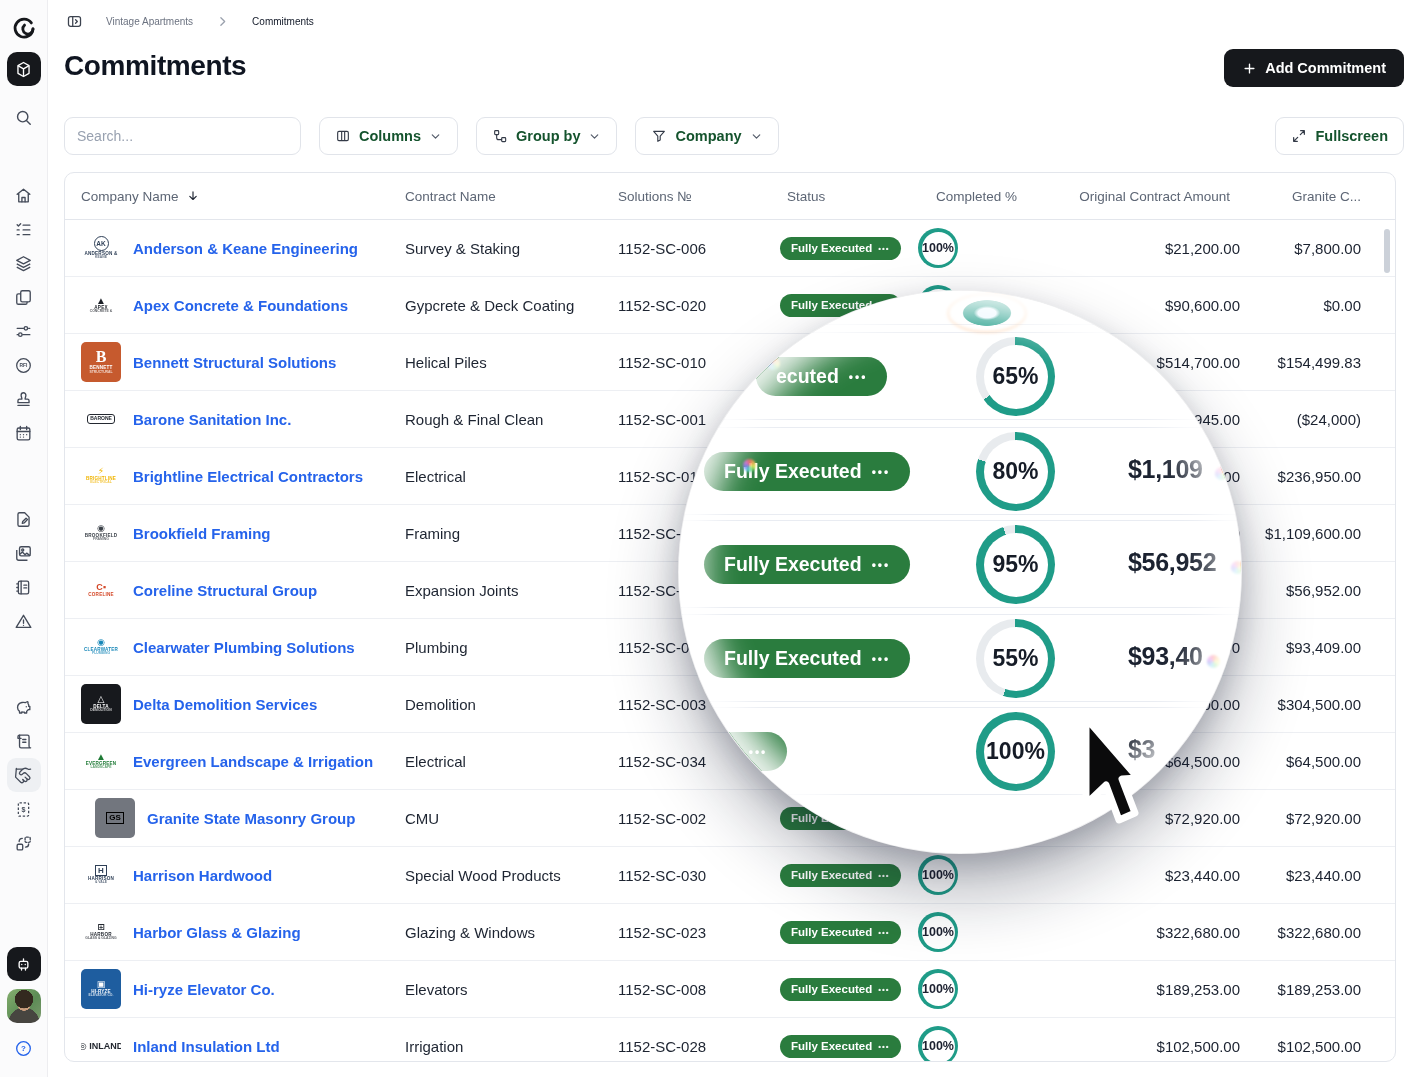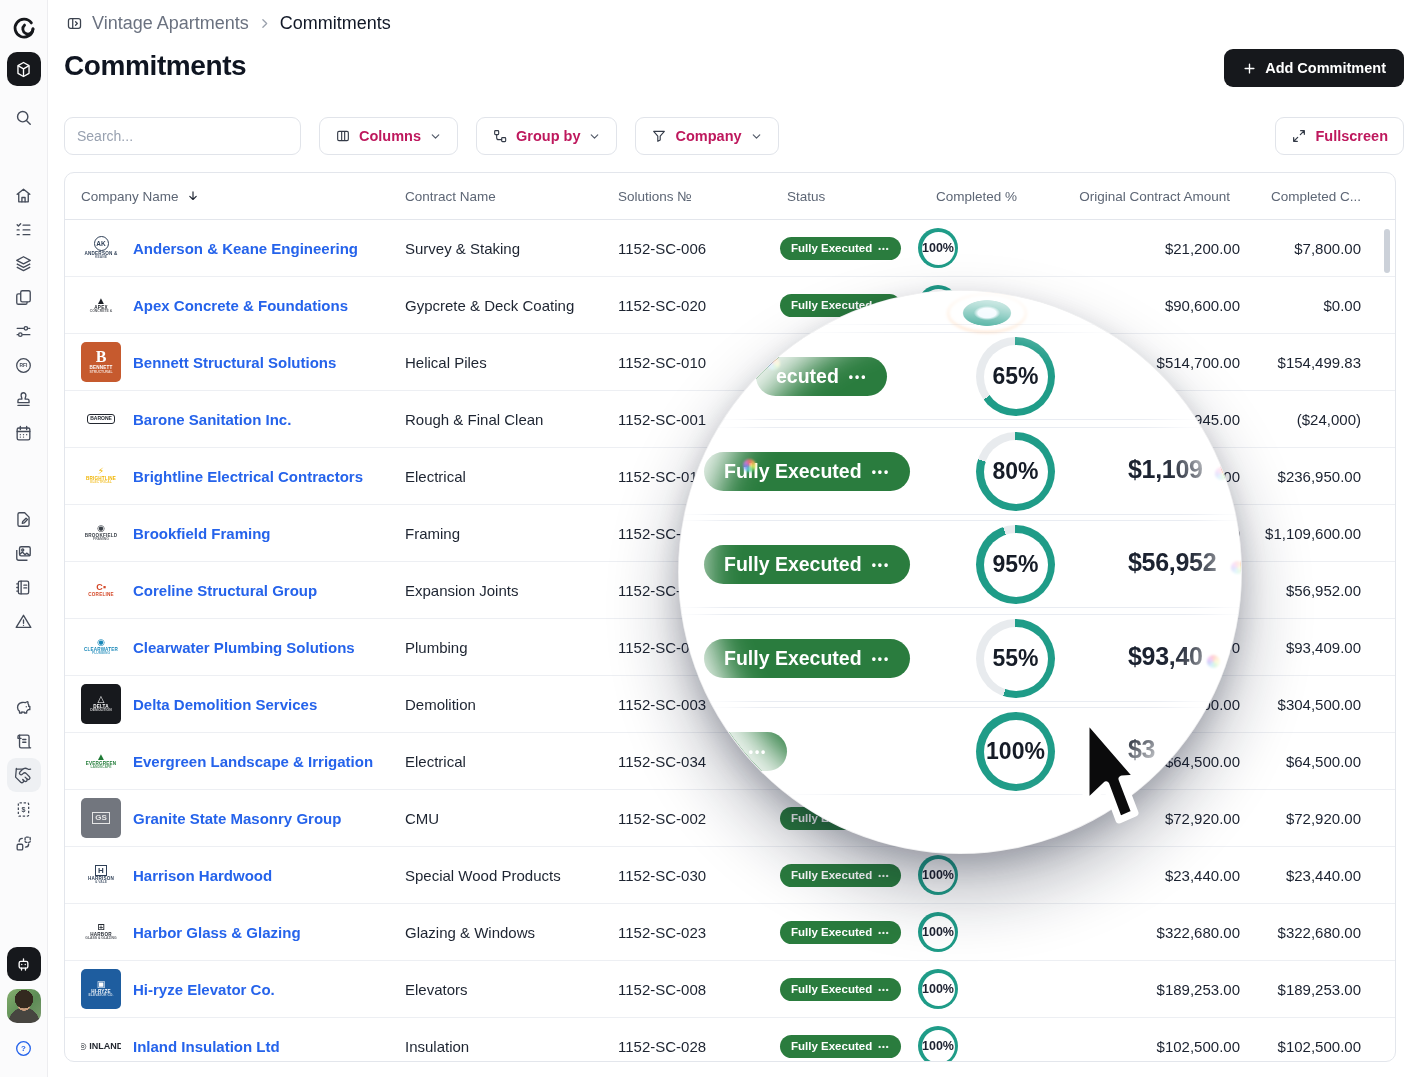--- a/index.html
+++ b/index.html
@@ -24,42 +24,42 @@
   .sb-spacer { flex:1 1 auto; }
   .avatar { width:34px; height:34px; border-radius:10px; margin:8px 0; overflow:hidden;
     background:
       radial-gradient(circle at 50% 30%, #33291f 0 31%, rgba(0,0,0,0) 32%),
       radial-gradient(circle at 50% 44%, #c99d7d 0 26%, rgba(0,0,0,0) 27%),
       radial-gradient(circle at 50% 100%, #474540 0 40%, rgba(0,0,0,0) 41%),
       linear-gradient(135deg,#86b06f,#5c8c55 55%,#7e9a70); }
   .help-ic { color:#2563eb; }
 
   
-  .breadcrumb { position:absolute; left:66px; top:13px; display:flex; align-items:center; gap:9px;
-    font-size:18px; }
+  .breadcrumb { position:absolute; left:66px; top:13px; display:flex; align-items:center; gap:23px;
+    font-size:10px; }
   .bc-ic { color:#3c434f; display:flex; }
   .bc-ic svg { width:17px; height:17px; }
   .bc-project { color:#6b7280; }
   .bc-sep { color:#9aa1ad; display:flex; }
   .bc-sep svg { width:13px; height:13px; }
   .bc-current { color:#111827; }
   .page-title { position:absolute; left:64px; top:50px; font-size:28px; font-weight:800;
     letter-spacing:-0.4px; color:#0f1521; }
   .add-btn { position:absolute; right:16px; top:49px; height:38px; background:#16181c; color:#fff;
     border:none; border-radius:9px; display:flex; align-items:center; gap:8px; padding:0 18px;
     font-size:14.5px; font-weight:600; cursor:pointer; font-family:inherit; }
   .add-btn svg { width:15px; height:15px; }
 
   
   .toolbar { position:absolute; left:64px; top:117px; right:16px; height:38px; display:flex; gap:18px; }
   .search-box { width:237px; height:38px; border:1px solid #e1e4ea; border-radius:9px; padding:0 12px;
     font-size:14px; color:#1f2633; font-family:inherit; background:#fff; }
   .search-box::placeholder { color:#98a1b0; }
   .tb-btn { height:38px; border:1px solid #e1e4ea; background:#fff; border-radius:9px; display:flex;
-    align-items:center; gap:8px; padding:0 15px; font-size:14.5px; font-weight:600; color:#be185d;
+    align-items:center; gap:8px; padding:0 15px; font-size:14.5px; font-weight:600; color:#14532d;
     cursor:pointer; font-family:inherit; }
   .tb-btn svg { width:16px; height:16px; color:#343b48; }
   .tb-btn .chev { width:13px; height:13px; color:#545c6a; }
   .fullscreen-btn { position:absolute; right:0; top:0; }
 
   
   .table { position:absolute; left:64px; top:172px; width:1332px; height:890px;
     border:1px solid #e3e6ec; border-radius:10px; overflow:hidden; background:#fff; }
   .thead { display:grid; grid-template-columns:324px 213px 160px 156px 124px 216px 121px;
     height:47px; align-items:center; font-size:13.5px; color:#5d6675; font-weight:500;
@@ -380,21 +380,21 @@
       <div class="th th-status">
           <span>Status</span>
         </div>
       <div class="th th-pct">
           <span>Completed %</span>
         </div>
       <div class="th th-num-r">
           <span>Original Contract Amount</span>
         </div>
       <div class="th th-exec">
-          <span>Completed C...</span>
+          <span>Granite C...</span>
         </div>
     </div>
     <div id="tbody">
     <div class="trow">
       <div class="cell c-company">
         <div class="logo" style="background: rgb(255, 255, 255); color: rgb(46, 63, 87);">
               <span class="lg-g gk-circle">AK</span>
               <span class="lg-t">ANDERSON &amp;</span>
               <span class="lg-s">KEANE</span>
             </div>
@@ -643,21 +643,21 @@
             <span class="ring" style="--p: 100;">
               <i></i>
             </span>
           </div>
       <div class="cell c-orig">$64,500.00</div>
       <div class="cell c-exec">$64,500.00</div>
     </div>
 
     <div class="trow">
       <div class="cell c-company">
-        <div class="logo" style="background: rgb(114, 118, 126); color: #e5e5e5;">
+        <div class="logo" style="background: rgb(114, 118, 126); color: #000000; margin-left: 14px;">
               <span class="lg-g gk-box">GS</span>
             </div>
         <a class="cname">Granite State Masonry Group</a>
       </div>
       <div class="cell c-contract">CMU</div>
       <div class="cell c-number">1152-SC-002</div>
       <div class="cell c-status">
         <span class="pill">
           <span>Fully Executed</span>
               <span class="dots">•••</span>
@@ -750,21 +750,21 @@
       <div class="cell c-exec">$189,253.00</div>
     </div>
 
     <div class="trow">
       <div class="cell c-company">
         <div class="logo" style="background: rgb(255, 255, 255); color: rgb(35, 40, 48);">
               <span class="lg-g gk-plain">◎ INLAND</span>
             </div>
         <a class="cname">Inland Insulation Ltd</a>
       </div>
-      <div class="cell c-contract">Insulation</div>
+      <div class="cell c-contract">Irrigation</div>
       <div class="cell c-number">1152-SC-028</div>
       <div class="cell c-status">
         <span class="pill">
           <span>Fully Executed</span>
               <span class="dots">•••</span>
         </span>
       </div>
       <div class="cell c-pct">
             <span class="ring" style="--p: 100;">
               <i>100%</i>

